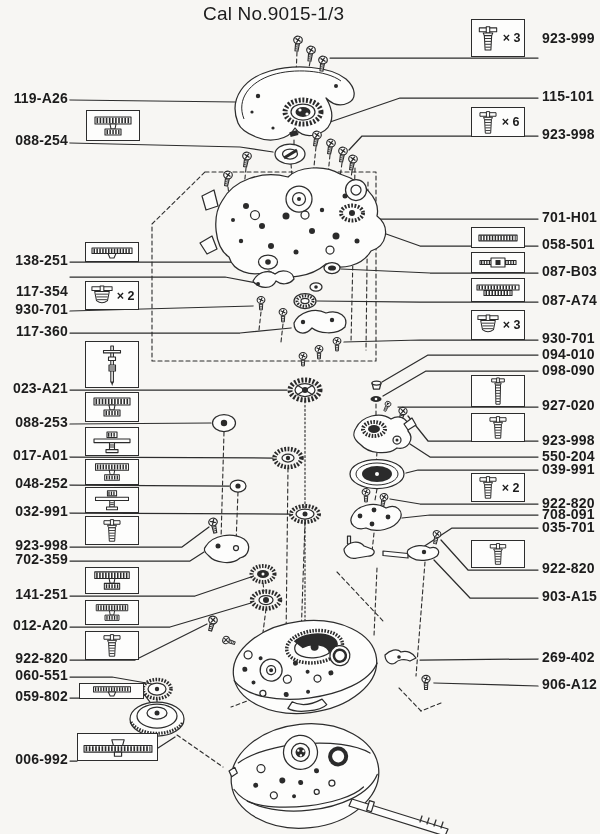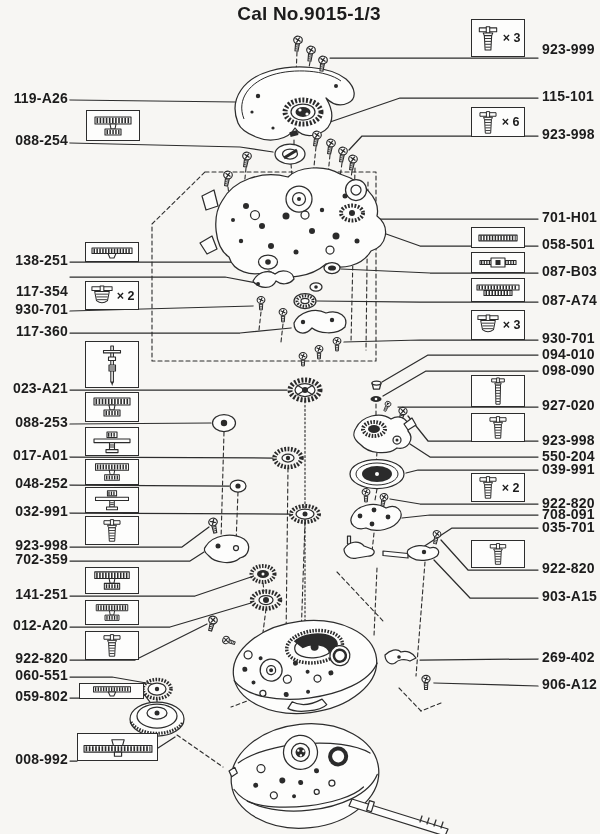--- a/index.html
+++ b/index.html
@@ -1,19 +1,19 @@
 <!DOCTYPE html>
 <html><head>
 <meta charset="utf-8">
 <style>
   html,body{margin:0;padding:0}
   .page{position:relative;width:600px;height:834px;background:#f7f6f3;overflow:hidden;
         font-family:"Liberation Sans",sans-serif;color:#1c1c1c}
-  .title{position:absolute;left:203px;top:3px;width:212px;text-align:center;
-         font-size:19px;font-weight:700;letter-spacing:.2px}
+  .title{position:absolute;left:203px;top:3px;width:212px;
+         font-size:19px;font-weight:400;letter-spacing:.2px}
   .lab{position:absolute;font-size:14px;font-weight:bold;line-height:15px;
        letter-spacing:.2px;white-space:nowrap}
   .lab.l{right:532px;text-align:right}
   .lab.r{left:542px}
   .pbox{position:absolute;border:1.4px solid #2d2d2d;background:#fdfdfc;
         display:flex;align-items:center;justify-content:center;gap:3px;box-sizing:border-box}
   .qty{font-size:12.5px;font-weight:bold;color:#1c1c1c}
   svg.art{position:absolute;left:0;top:0}
   .s{fill:none;stroke:#2d2d2d;stroke-width:1.25;stroke-linejoin:round;stroke-linecap:round}
   .dsh{stroke-dasharray:4 3;stroke-width:1.1}
@@ -436,23 +436,23 @@
 <div class="lab l" style="top:448px">017-A01</div>
 <div class="lab l" style="top:476px">048-252</div>
 <div class="lab l" style="top:504px">032-991</div>
 <div class="lab l" style="top:538px">923-998</div>
 <div class="lab l" style="top:552px">702-359</div>
 <div class="lab l" style="top:587px">141-251</div>
 <div class="lab l" style="top:618px">012-A20</div>
 <div class="lab l" style="top:651px">922-820</div>
 <div class="lab l" style="top:668px">060-551</div>
 <div class="lab l" style="top:689px">059-802</div>
-<div class="lab l" style="top:752px">008-992</div>
-
-<div class="lab r" style="top:42px">923-999</div>
+<div class="lab l" style="top:752px">006-992</div>
+
+<div class="lab r" style="top:31px">923-999</div>
 <div class="lab r" style="top:89px">115-101</div>
 <div class="lab r" style="top:127px">923-998</div>
 <div class="lab r" style="top:210px">701-H01</div>
 <div class="lab r" style="top:237px">058-501</div>
 <div class="lab r" style="top:264px">087-B03</div>
 <div class="lab r" style="top:293px">087-A74</div>
 <div class="lab r" style="top:331px">930-701</div>
 <div class="lab r" style="top:347px">094-010</div>
 <div class="lab r" style="top:363px">098-090</div>
 <div class="lab r" style="top:398px">927-020</div>

